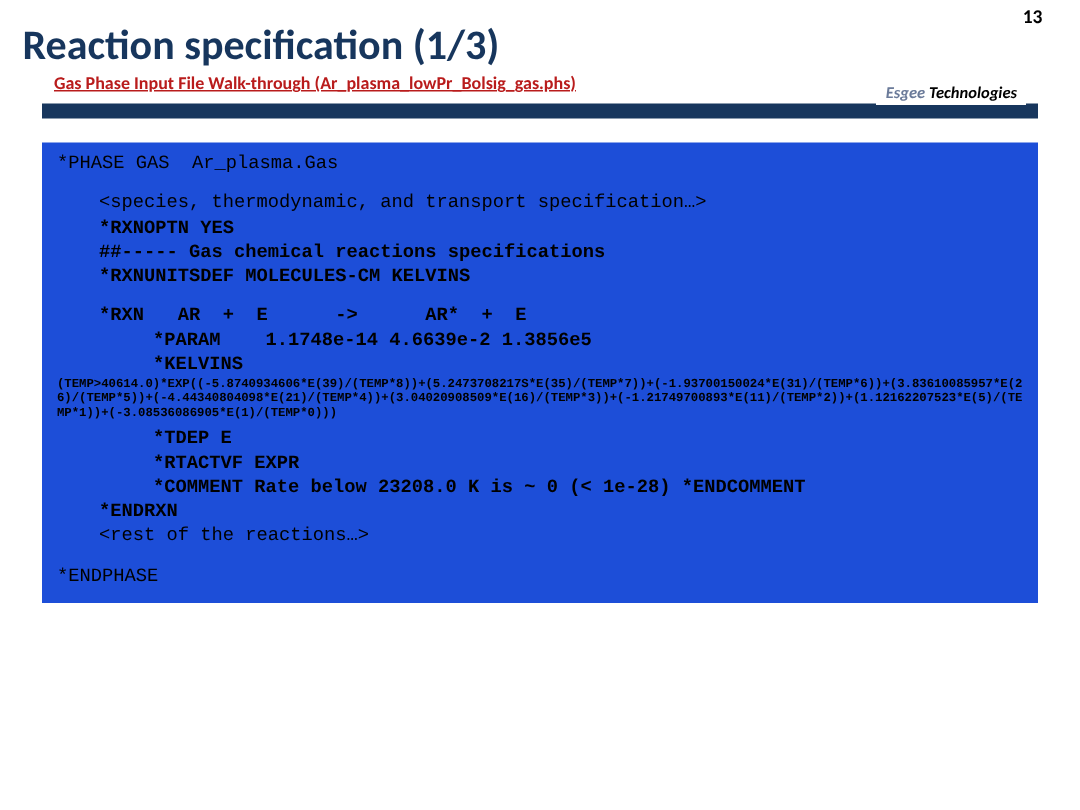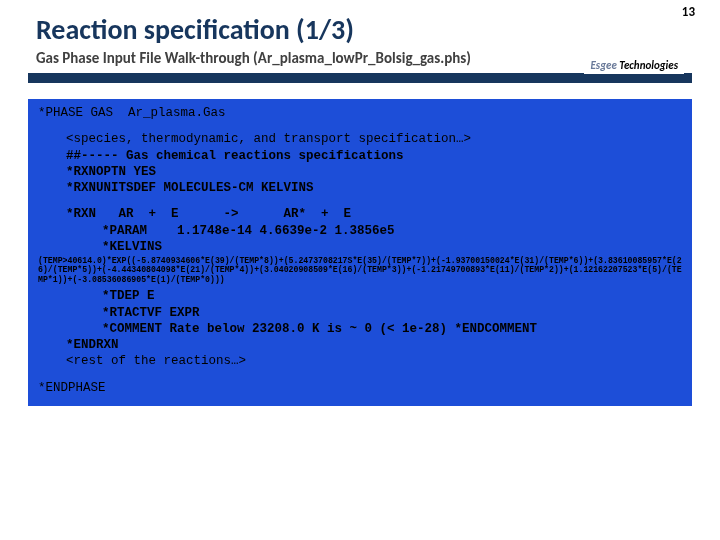--- a/index.html
+++ b/index.html
@@ -16,27 +16,28 @@
     top: 4px;
     right: 25px;
     font-size: 13px;
     font-weight: bold;
     color: #000;
   }
   .title {
     font-size: 28px;
     font-weight: bold;
     color: #17365d;
-    padding: 12px 0 2px 36px;
+    padding: 12px 0 2px 15px;
   }
   .subtitle {
-    font-size: 15px;
+    font-size: 12px;
     font-weight: bold;
-    color: #404040;
+    color: #b91c1c;
     padding: 0 0 6px 36px;
+    text-decoration: underline;
   }
   .divider {
     height: 10px;
     background: #17365d;
     margin: 0 28px 16px 28px;
     position: relative;
   }
   .logo {
     position: absolute;
     right: 8px;
@@ -83,22 +84,22 @@
 <div class="divider">
   <div class="logo">
     <span class="es">Esgee</span><span class="tech"> Technologies</span>
   </div>
 </div>
 
 <div class="code-block">
   <div class="code-line">*PHASE GAS  Ar_plasma.Gas</div>
   <div class="gap"></div>
   <div class="code-line code-indent1">&lt;species, thermodynamic, and transport specification…&gt;</div>
+  <div class="code-line code-indent1 bold">*RXNOPTN YES</div>
   <div class="code-line code-indent1 bold">##----- Gas chemical reactions specifications</div>
-  <div class="code-line code-indent1 bold">*RXNOPTN YES</div>
   <div class="code-line code-indent1 bold">*RXNUNITSDEF MOLECULES-CM KELVINS</div>
   <div class="gap"></div>
   <div class="code-line code-indent1 bold">*RXN   AR  +  E      -&gt;      AR*  +  E</div>
   <div class="code-line code-indent2 bold">*PARAM    1.1748e-14 4.6639e-2 1.3856e5</div>
   <div class="code-line code-indent2 bold">*KELVINS </div>
   <div class="tiny-expr">(TEMP&gt;40614.0)*EXP((-5.8740934606*E(39)/(TEMP*8))+(5.2473708217S*E(35)/(TEMP*7))+(-1.93700150024*E(31)/(TEMP*6))+(3.83610085957*E(26)/(TEMP*5))+(-4.44340804098*E(21)/(TEMP*4))+(3.04020908509*E(16)/(TEMP*3))+(-1.21749700893*E(11)/(TEMP*2))+(1.12162207523*E(5)/(TEMP*1))+(-3.08536086905*E(1)/(TEMP*0)))</div>
   <div class="code-line code-indent2 bold">*TDEP E</div>
   <div class="code-line code-indent2 bold">*RTACTVF EXPR</div>
   <div class="code-line code-indent2 bold">*COMMENT Rate below 23208.0 K is ~ 0 (&lt; 1e-28) *ENDCOMMENT</div>
   <div class="code-line code-indent1 bold">*ENDRXN</div>

